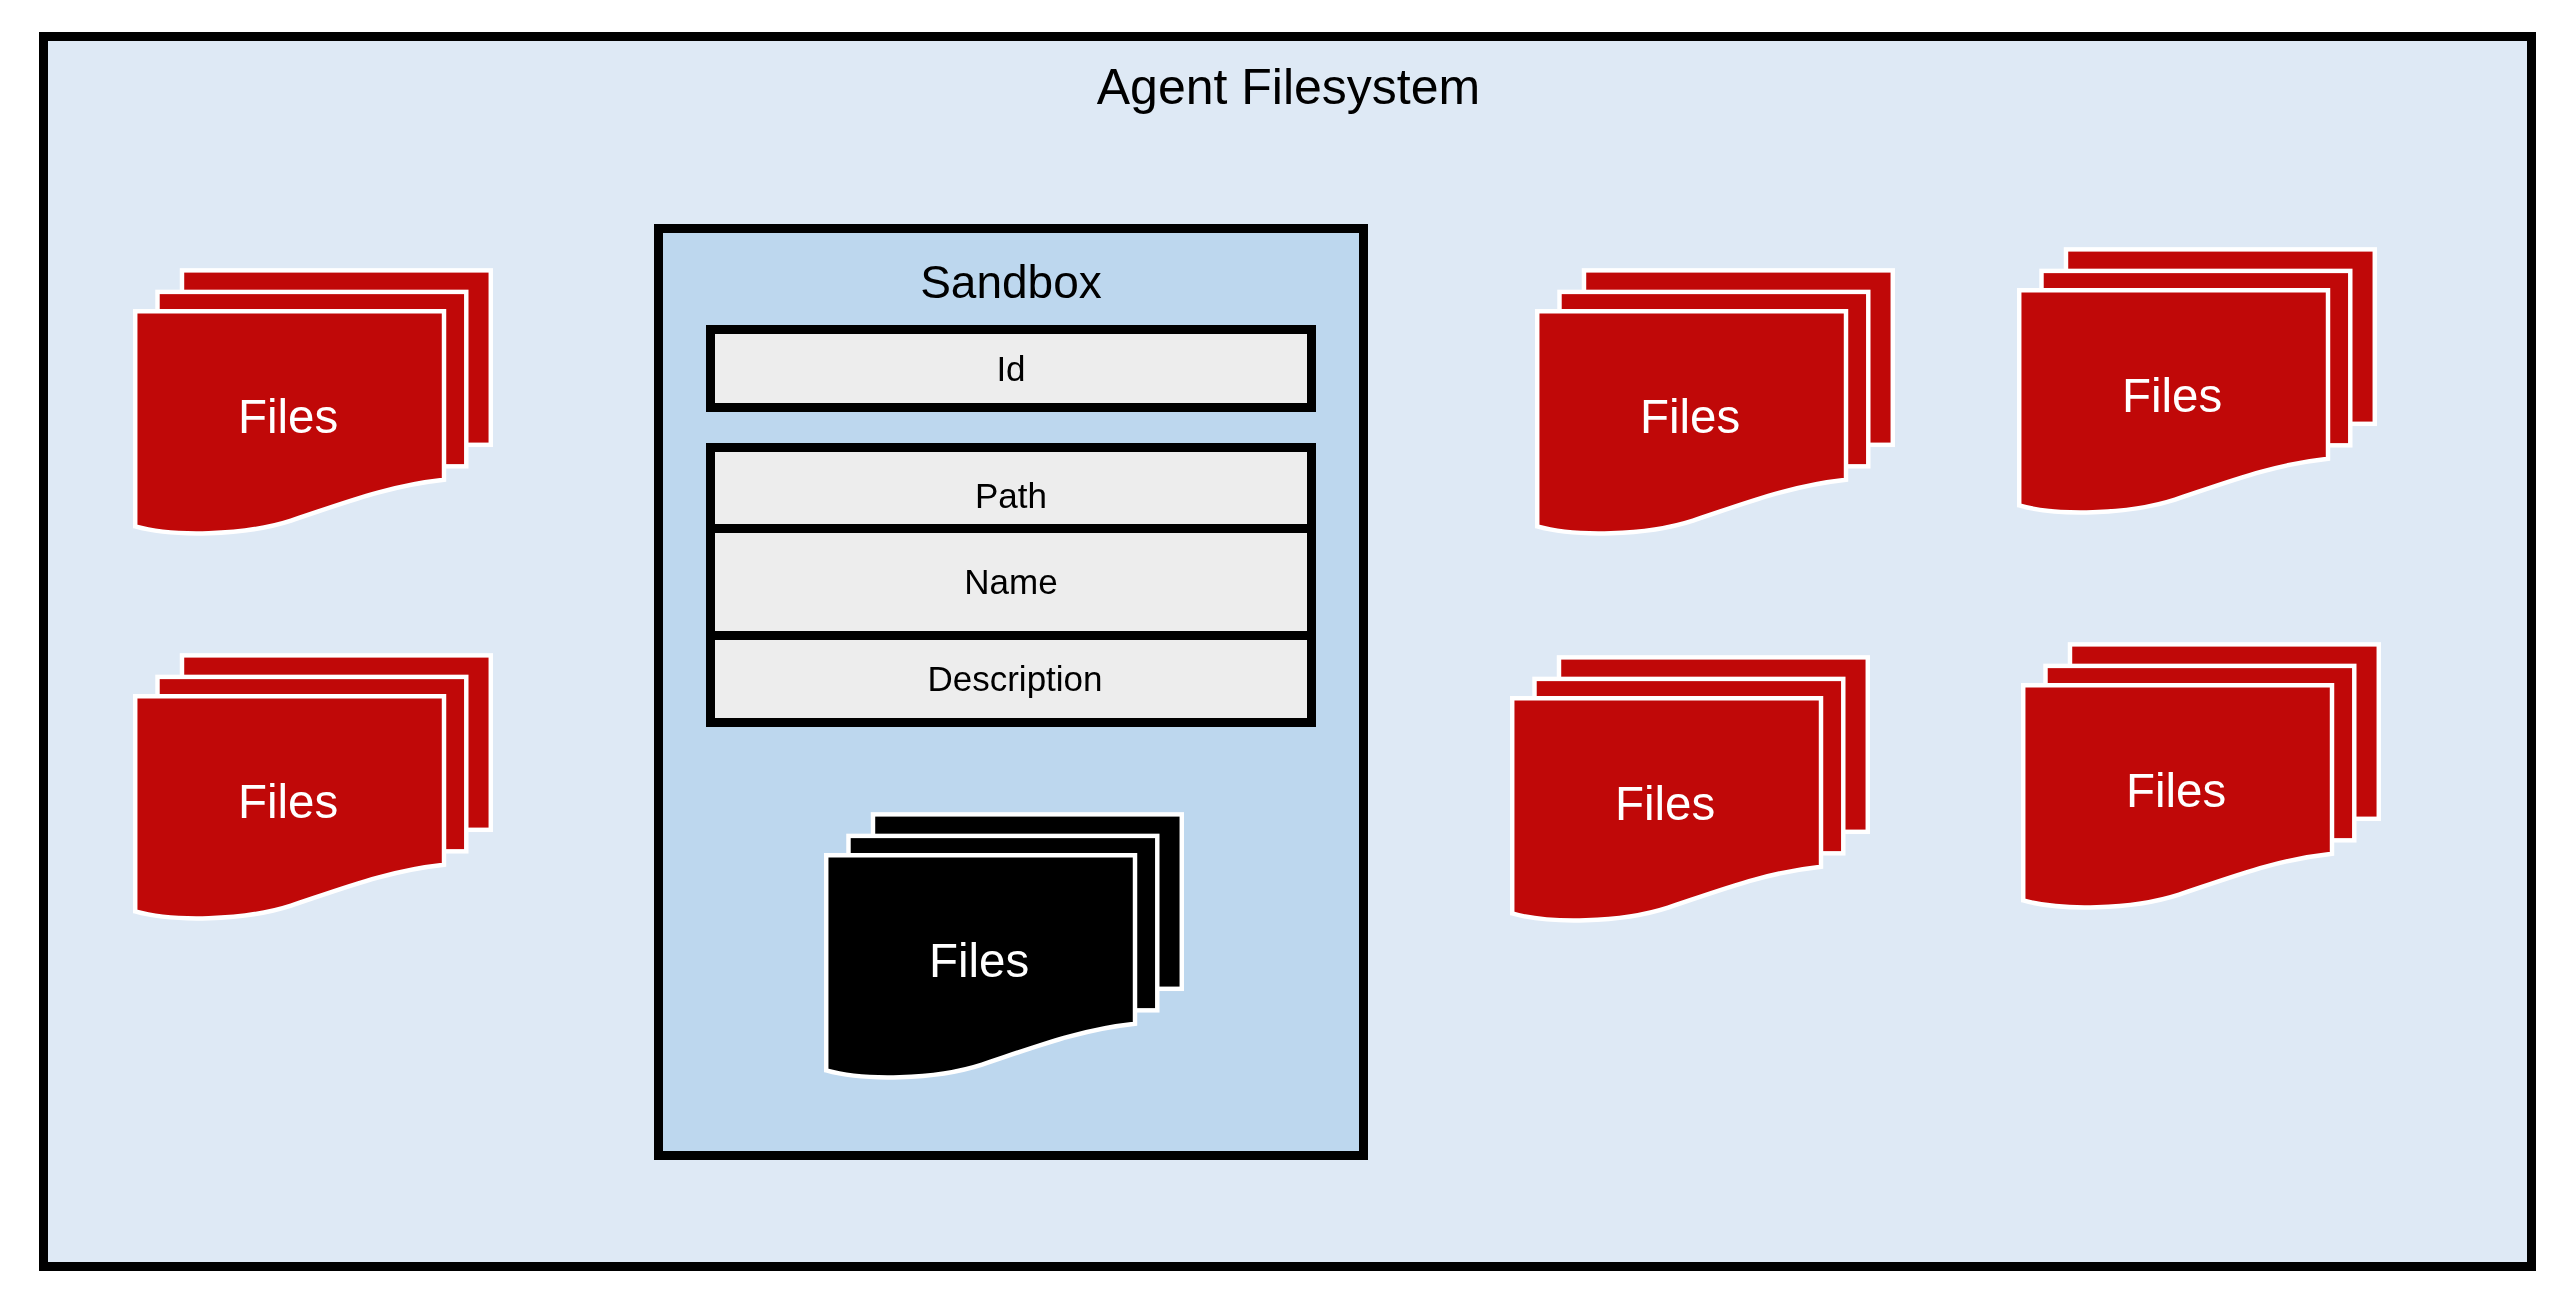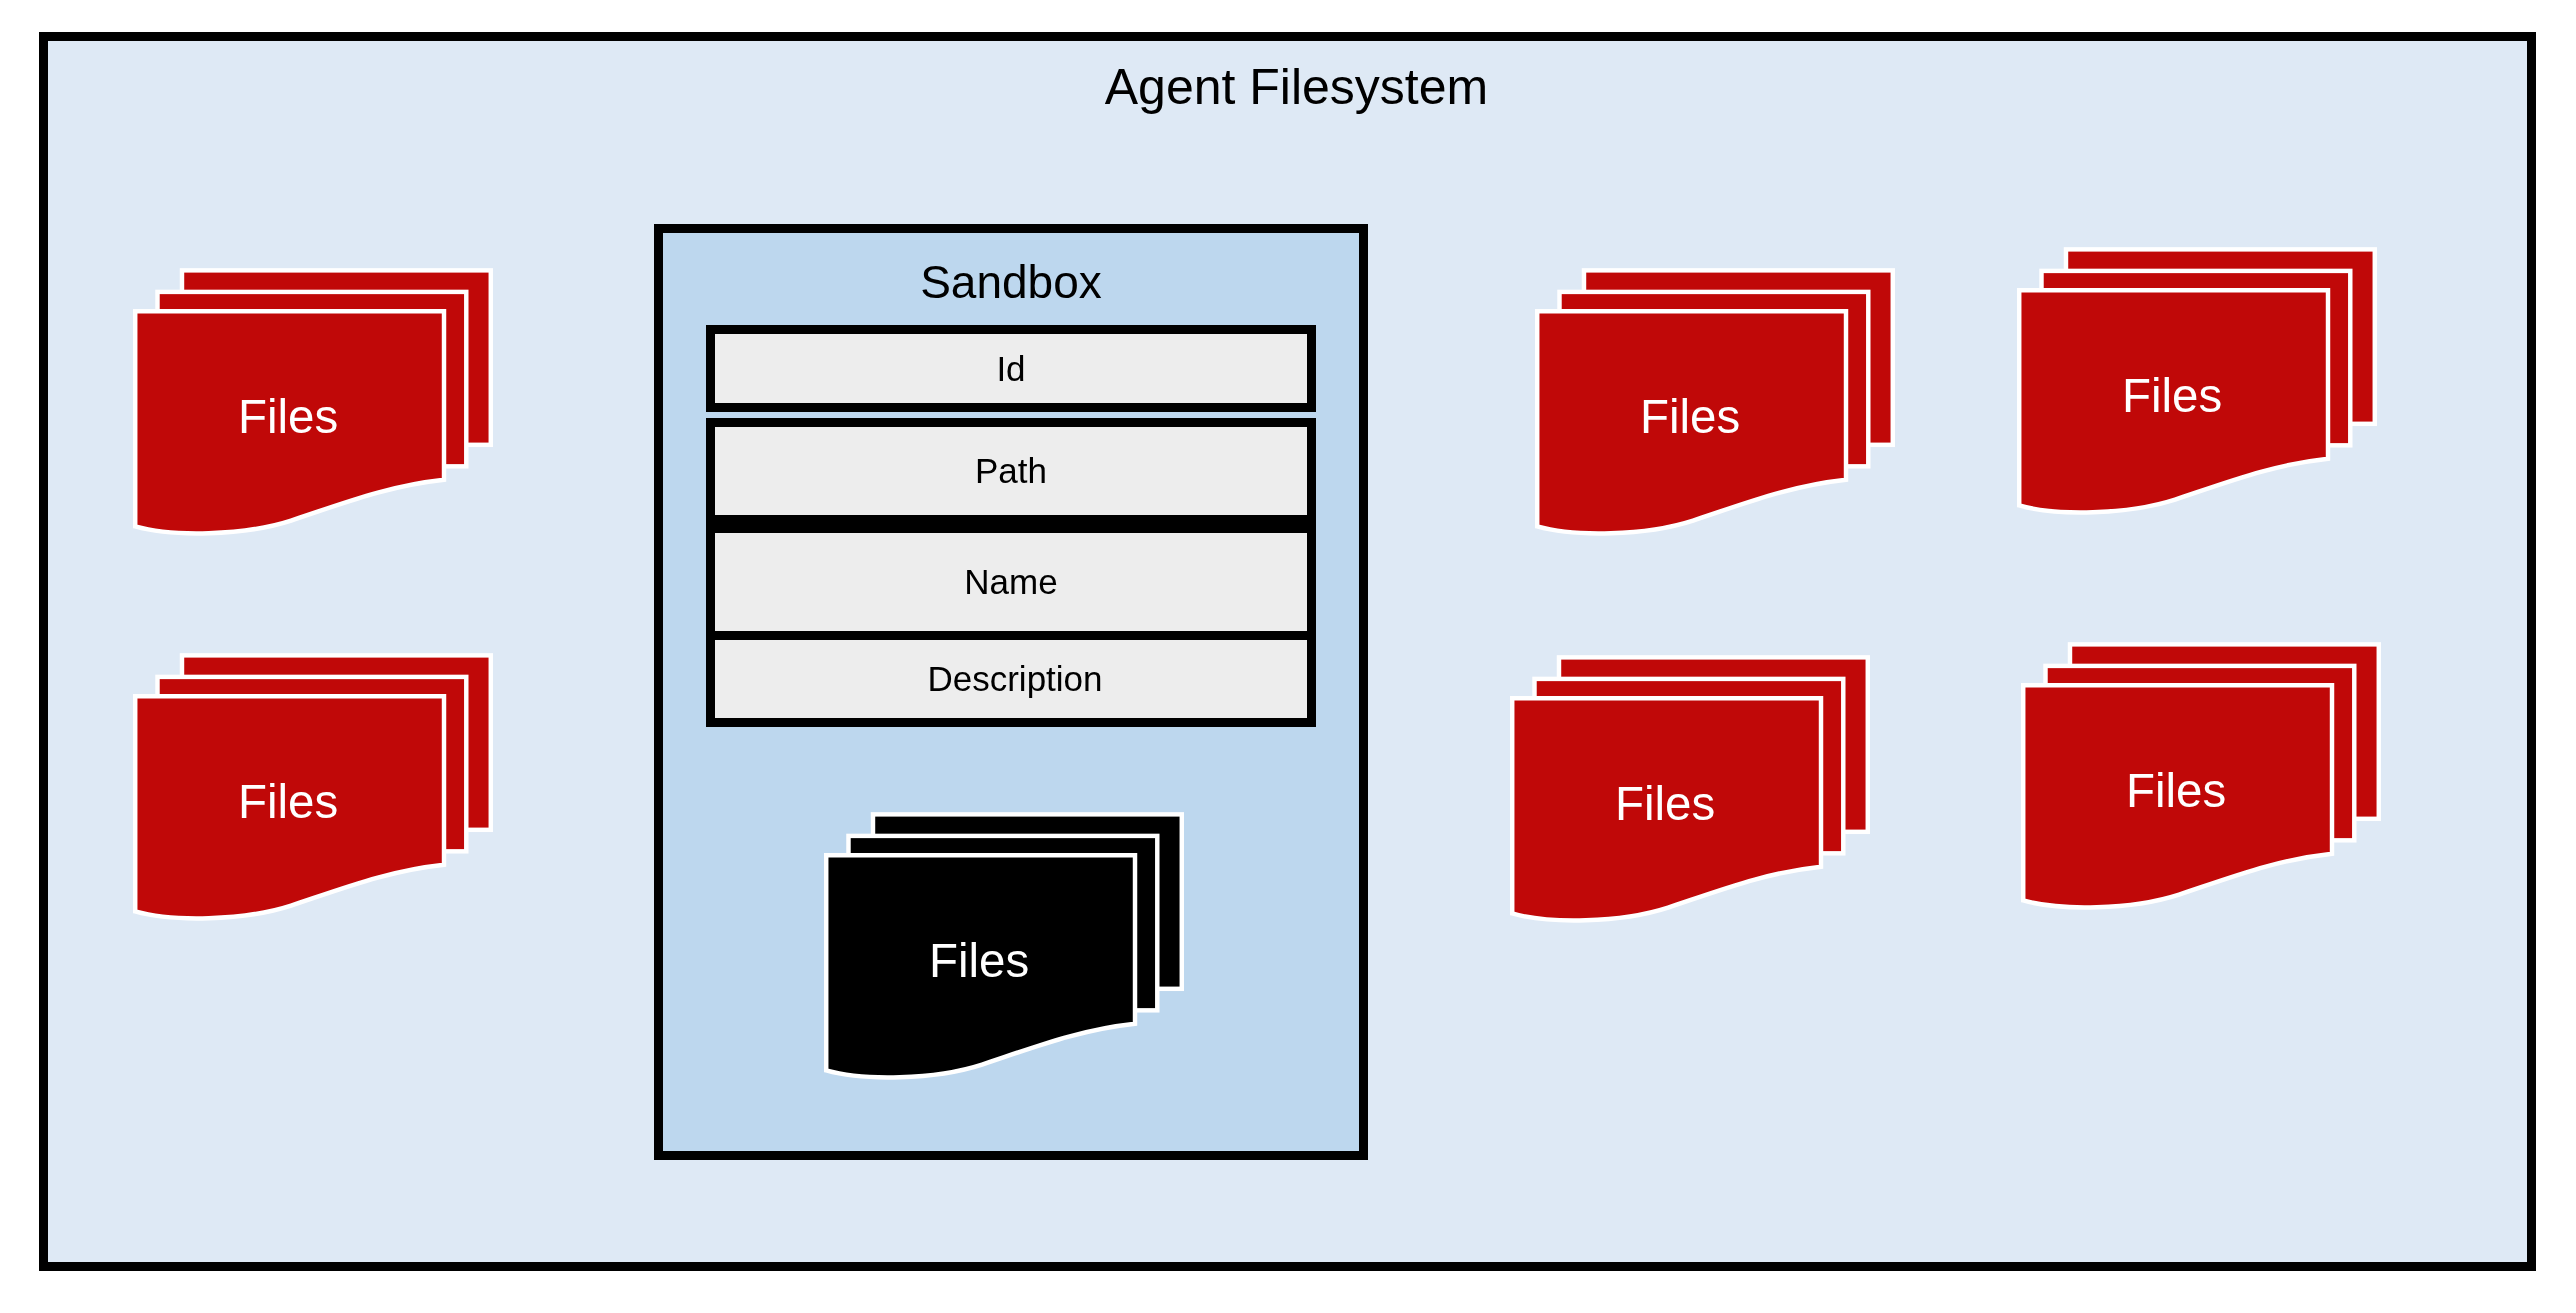--- a/index.html
+++ b/index.html
@@ -12,21 +12,21 @@
   }
   .abs{position:absolute;box-sizing:border-box;}
 
   
   .outer-box{
     left:39px;top:32px;width:2497px;height:1239px;
     border:9.7px solid #000000;
     background:#dee9f5;
   }
   .diagram-title{
-    left:38px;top:62px;width:2497px;height:50px;
+    left:30px;top:62px;width:2497px;height:50px;
     font-size:50px;line-height:50px;
     text-align:center;color:#000000;
     letter-spacing:0px;
     padding-left:20px;
   }
 
   
   .sandbox-box{
     left:654px;top:224px;width:714px;height:936px;
     border:9.7px solid #000000;
@@ -39,21 +39,21 @@
   }
 
   .field{
     left:706px;width:610px;
     border:9.7px solid #000000;
     background:#ededed;
     display:flex;align-items:center;justify-content:center;
     font-size:35px;color:#000000;
   }
   .field-id{top:325px;height:87px;}
-  .field-path{top:418px;height:106px;}
+  .field-path{top:443px;height:106px;}
   .field-name{top:524px;height:116px;}
   .field-description{top:631px;height:96px;padding-left:8px;}
 
   
   .stack{position:absolute;width:360px;height:269px;}
   .stack .sheet{stroke:#ffffff;stroke-width:6px;}
   .stack-red .sheet{fill:#c00808;}
   .stack-black .sheet{fill:#000000;}
   .stack text{
     font-family:"Liberation Sans", sans-serif;

